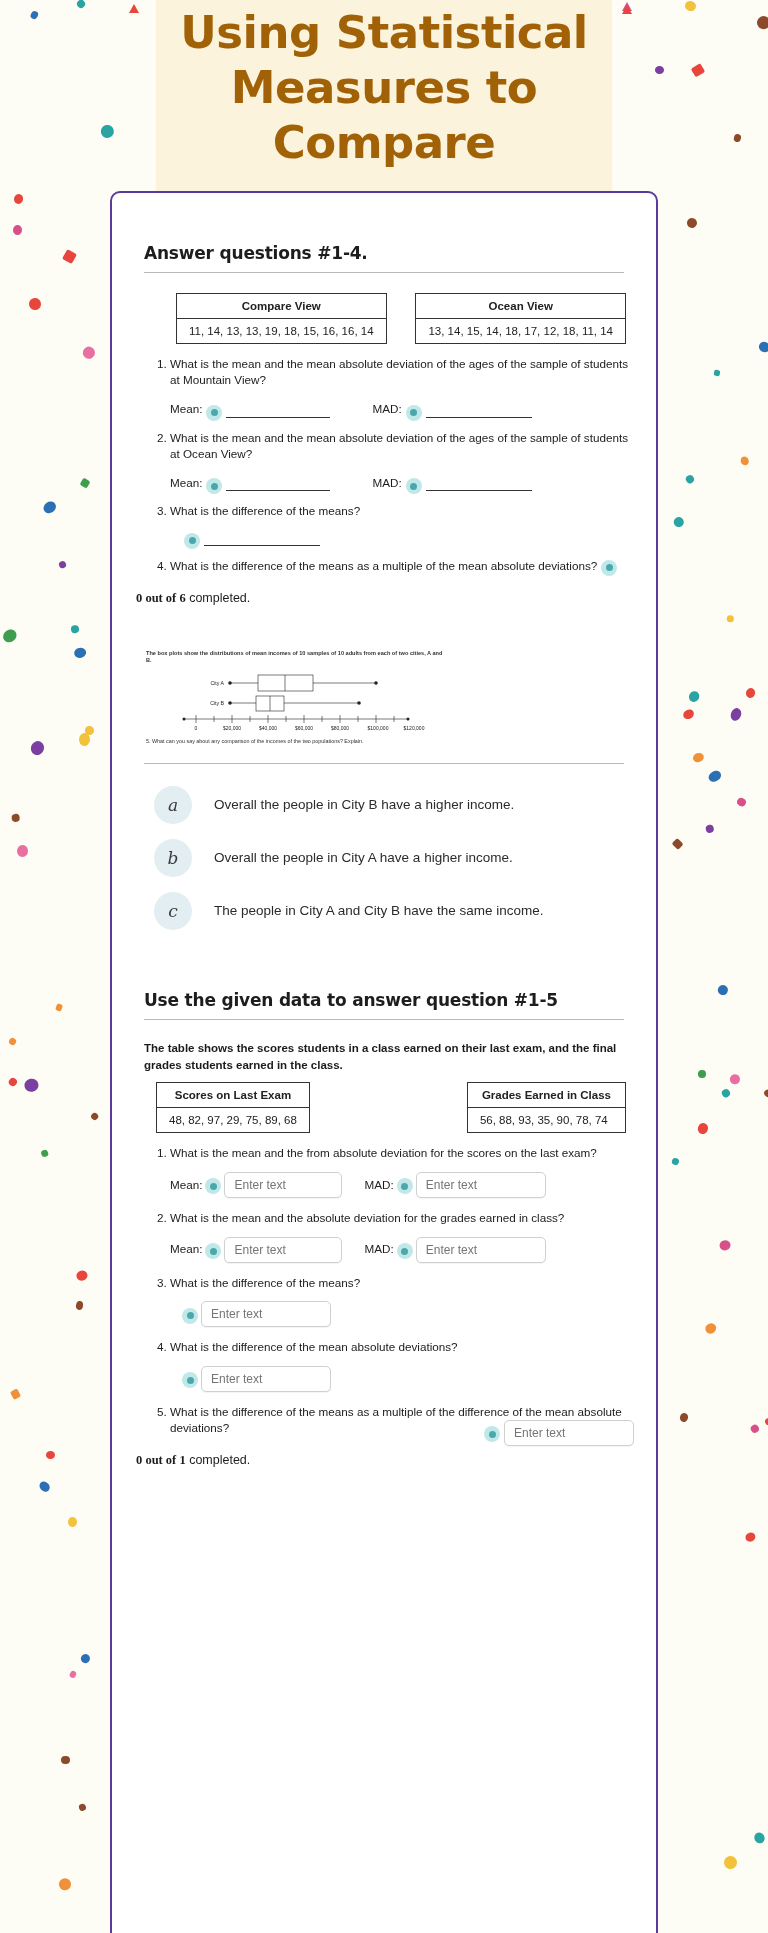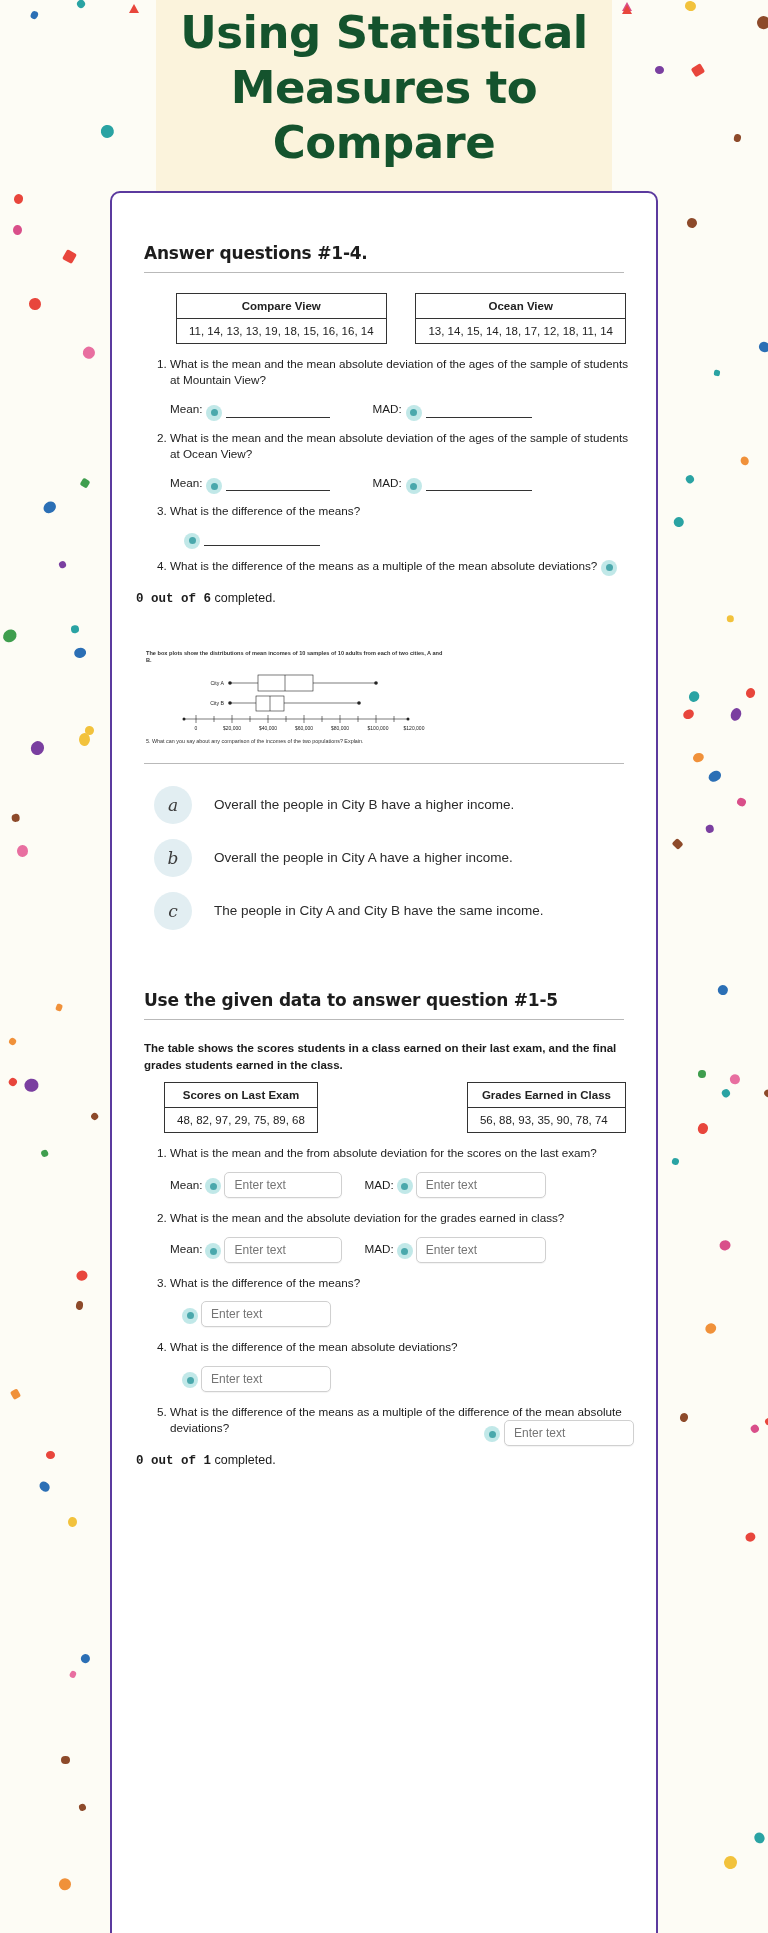--- a/index.html
+++ b/index.html
@@ -25,21 +25,21 @@
     padding:6px 10px 20px;
     text-align:center;
     z-index:3;
   }
   #page-title {
     font-family:"DejaVu Sans", sans-serif;
     font-weight:bold;
     font-size:45px;
     line-height:1.22;
     letter-spacing:-0.5px;
-    color:#14532d;
+    color:#a16207;
     margin:0;
   }
 
   
   #worksheet {
     position:relative;
     z-index:4;
     margin:0 auto;
     width:548px;
     background:#ffffff;
@@ -105,21 +105,21 @@
   .dot::after {
     content:""; position:absolute; left:4.5px; top:4.5px;
     width:7px; height:7px; border-radius:50%;
     background:#4aa8ac;
   }
   .dot.inline { margin:0 0 -3px 4px; vertical-align:-3px; }
 
   .completed {
     font-size:12.5px; margin:16px 0 0 0; color:#1c1c1c;
   }
-  .completed b { font-family:Liberation Mono, monospace; }
+  .completed b { font-family:Liberation Serif, serif; }
 
   
   .figure { margin:44px 0 0 10px; width:300px; }
   .fig-cap { font-size:5.6px; font-weight:bold; line-height:1.35; color:#333; margin-bottom:4px;}
   .fig-q { font-size:5.4px; line-height:1.35; color:#333; margin-top:3px; padding-left:8px; text-indent:-8px;}
 
   
   .mc-list { margin:22px 0 0 0; }
   .mc-item { display:flex; align-items:center; gap:22px; margin-bottom:15px; }
   .mc-badge {
@@ -380,21 +380,21 @@
         <div class="mc-badge">c</div>
         <div class="mc-text">The people in City A and City B have the same income.</div>
       </div>
     </div>
 
     <div class="section-head" style="margin-top:60px;">Use the given data to answer question #1-5</div>
     <hr class="section-rule">
 
     <p class="prompt">The table shows the scores students in a class earned on their last exam, and the final grades students earned in the class.</p>
 
-    <div class="tables-row" style="margin-left:28px;gap:6px;">
+    <div class="tables-row" style="margin-left:20px;gap:6px;">
       <div class="dtable">
         <div class="th">Scores on Last Exam</div>
         <div class="td">48, 82, 97, 29, 75, 89, 68</div>
       </div>
       <div class="dtable">
         <div class="th">Grades Earned in Class</div>
         <div class="td">56, 88, 93, 35, 90, 78, 74</div>
       </div>
     </div>
 

